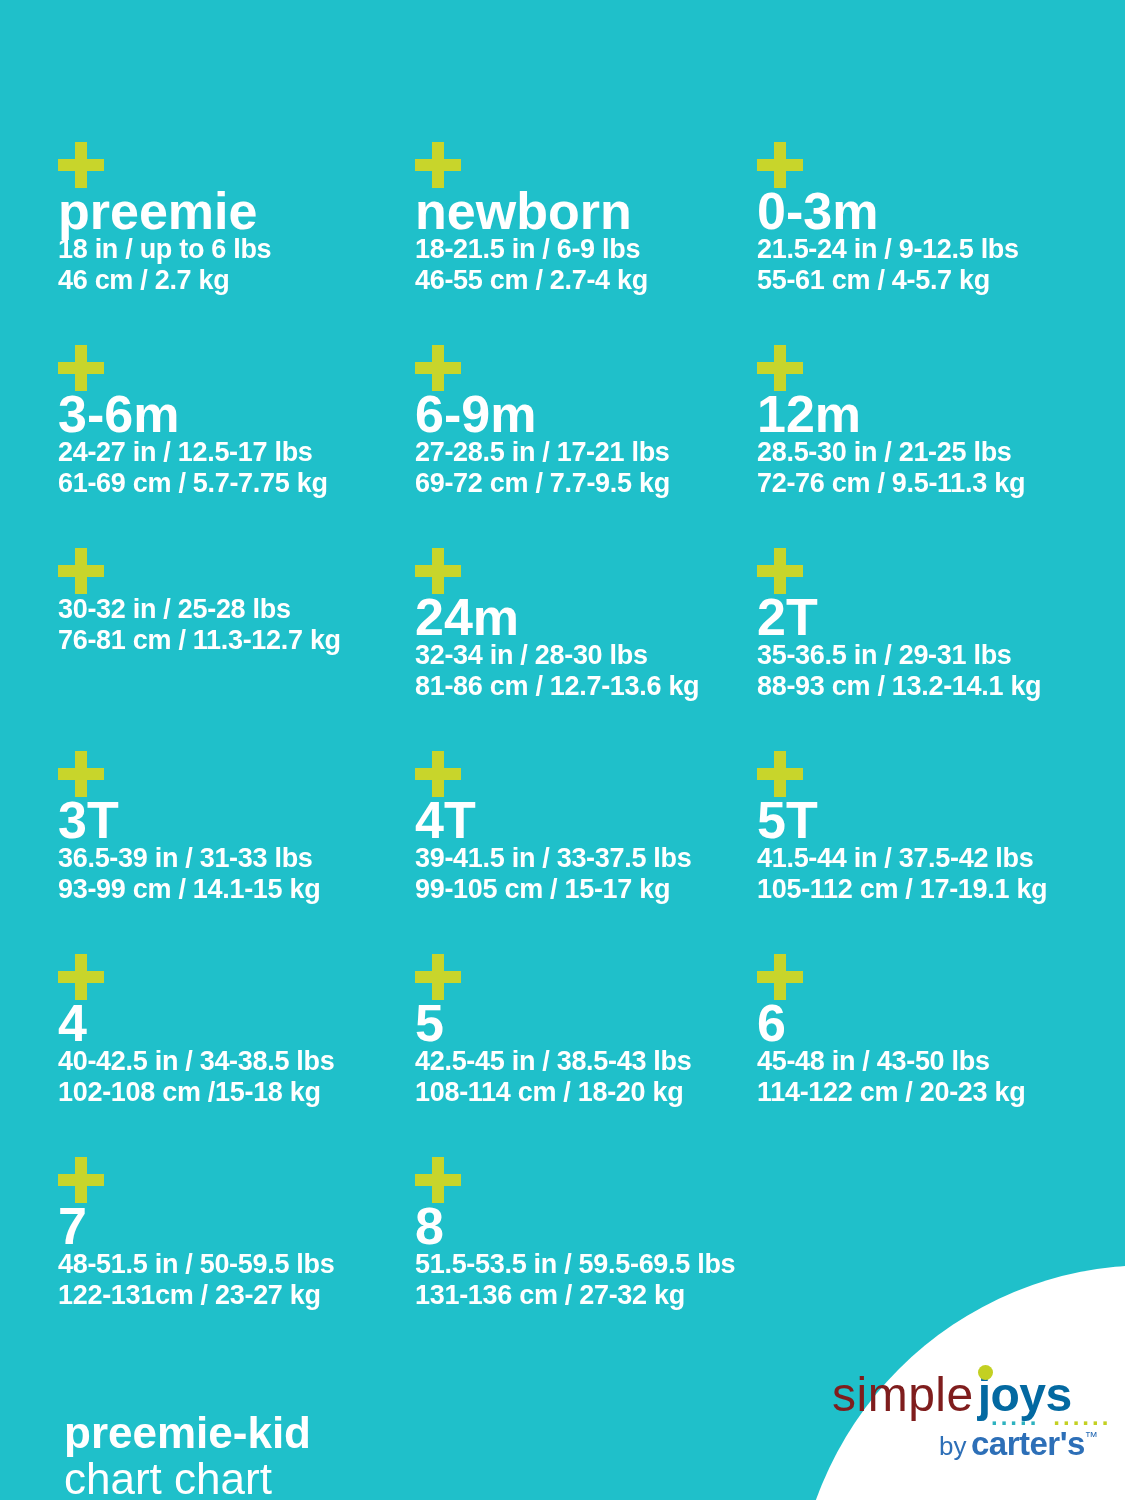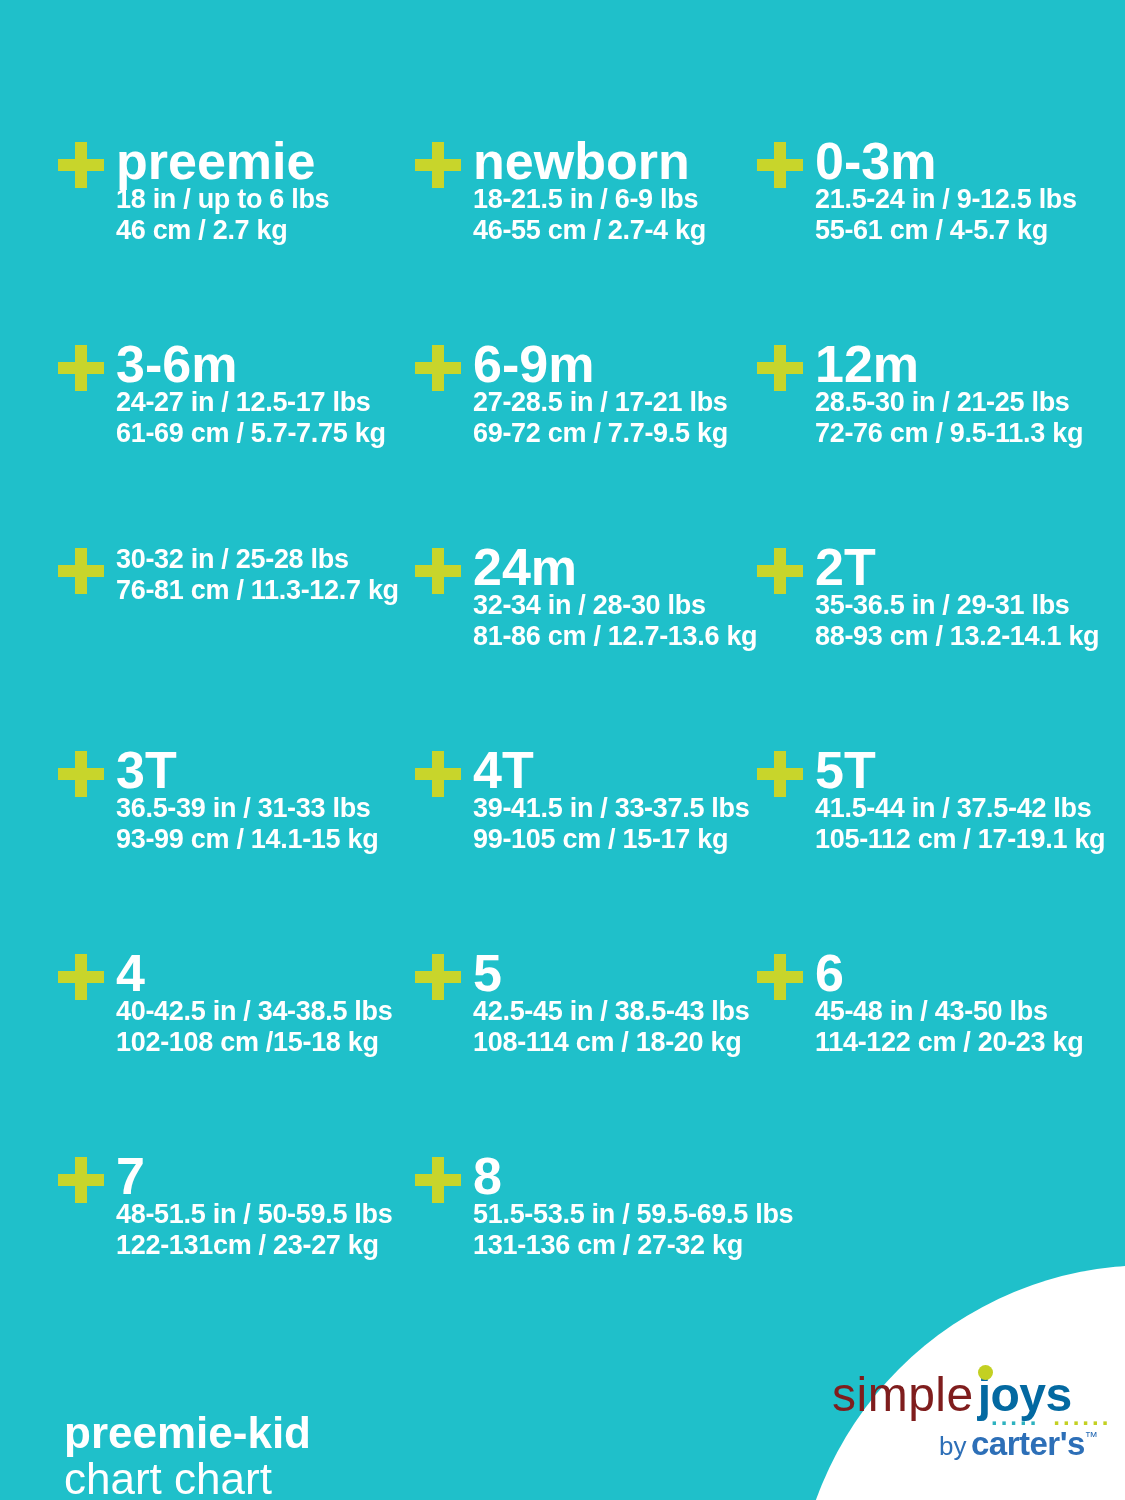--- a/index.html
+++ b/index.html
@@ -17,21 +17,21 @@
 
   
   .size-grid {
     position: absolute;
     left: 58px; top: 138px;
     width: 1010px;
     display: grid;
     grid-template-columns: 357px 342px 1fr;
     grid-auto-rows: 203px;
   }
-  .size-cell { display: flex; align-items: flex-start; }
+  .size-cell { display: flex; align-items: flex-start; flex-direction: column; }
   .plus {
     position: relative;
     flex: 0 0 46px;
     width: 46px; height: 46px;
     margin-top: 4px; margin-right: 12px;
   }
   .plus::before {
     content: ""; position: absolute;
     left: 0; top: 17px; width: 46px; height: 12px;
     background: #c8d52b;

